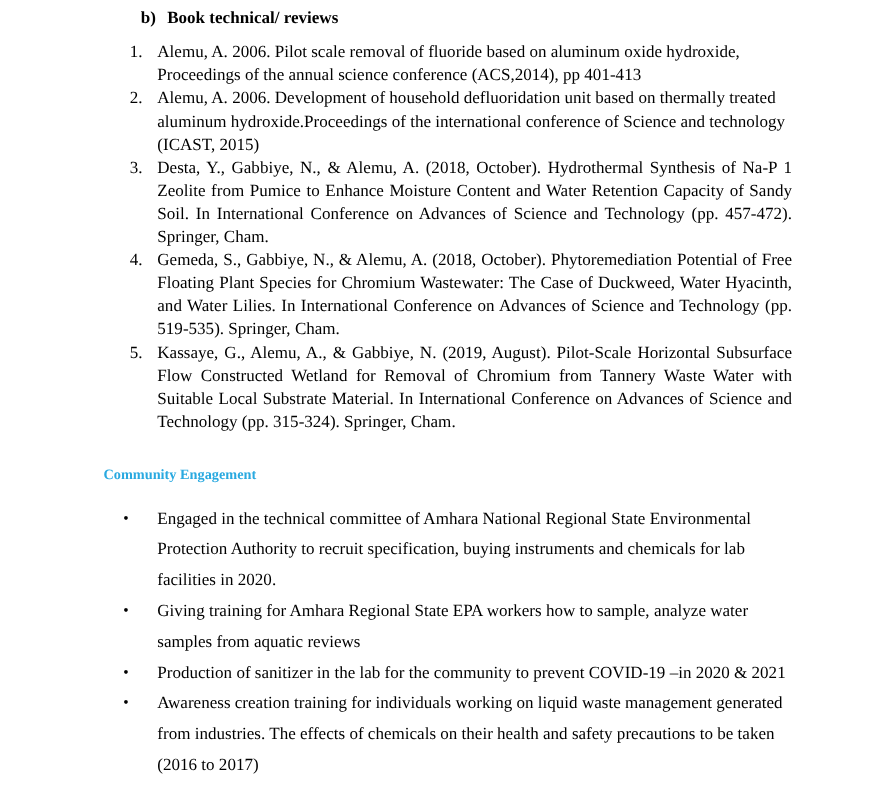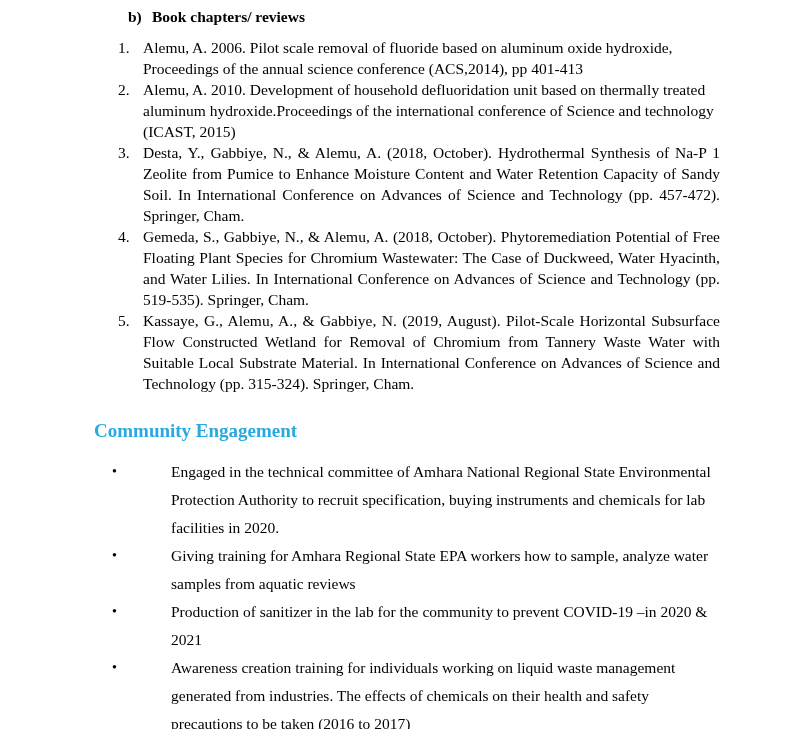--- a/index.html
+++ b/index.html
@@ -43,61 +43,60 @@
   }
   ol.chapter-list .item-text {
     flex: 1 1 auto;
     width: 577px;
   }
   ol.chapter-list li.justify .item-text {
     text-align: justify;
   }
   .ce-heading {
     margin: 24px 0 0 94px;
-    font-size: 19px;
+    font-size: 13px;
     font-weight: bold;
     line-height: 26px;
   }
   ul.ce-list {
     list-style: none;
     margin: 14px 0 0 112px;
     padding: 0;
     width: 608px;
   }
   ul.ce-list li {
     display: flex;
     line-height: 28px;
   }
   ul.ce-list .bullet {
     flex: 0 0 31px;
     font-size: 14px;
   }
   ul.ce-list .bullet-text {
     flex: 1 1 auto;
     width: 577px;
-    margin-left: 28px;
   }
 </style>
 </head>
 <body>
 
 <div class="page">
 
   <div class="section-heading">
-    <span class="h-prefix">b)</span><span class="h-text">Book chapters/ reviews</span>
+    <span class="h-prefix">b)</span><span class="h-text">Book technical/ reviews</span>
   </div>
 
   <ol class="chapter-list">
     <li>
       <span class="num">1.</span>
       <div class="item-text">Alemu, A. 2006. Pilot scale removal of fluoride based on aluminum oxide hydroxide, Proceedings of the annual science conference (ACS,2014), pp 401-413</div>
     </li>
     <li>
       <span class="num">2.</span>
-      <div class="item-text">Alemu, A. 2010. Development of household defluoridation unit based on thermally treated aluminum hydroxide.Proceedings of the international conference of Science and technology (ICAST, 2015)</div>
+      <div class="item-text">Alemu, A. 2006. Development of household defluoridation unit based on thermally treated aluminum hydroxide.Proceedings of the international conference of Science and technology (ICAST, 2015)</div>
     </li>
     <li class="justify">
       <span class="num">3.</span>
       <div class="item-text">Desta, Y., Gabbiye, N., &amp; Alemu, A. (2018, October). Hydrothermal Synthesis of Na-P 1 Zeolite from Pumice to Enhance Moisture Content and Water Retention Capacity of Sandy Soil. In International Conference on Advances of Science and Technology (pp. 457-472). Springer, Cham.</div>
     </li>
     <li class="justify">
       <span class="num">4.</span>
       <div class="item-text">Gemeda, S., Gabbiye, N., &amp; Alemu, A. (2018, October). Phytoremediation Potential of Free Floating Plant Species for Chromium Wastewater: The Case of Duckweed, Water Hyacinth, and Water Lilies. In International Conference on Advances of Science and Technology (pp. 519-535). Springer, Cham.</div>
     </li>
     <li class="justify">

